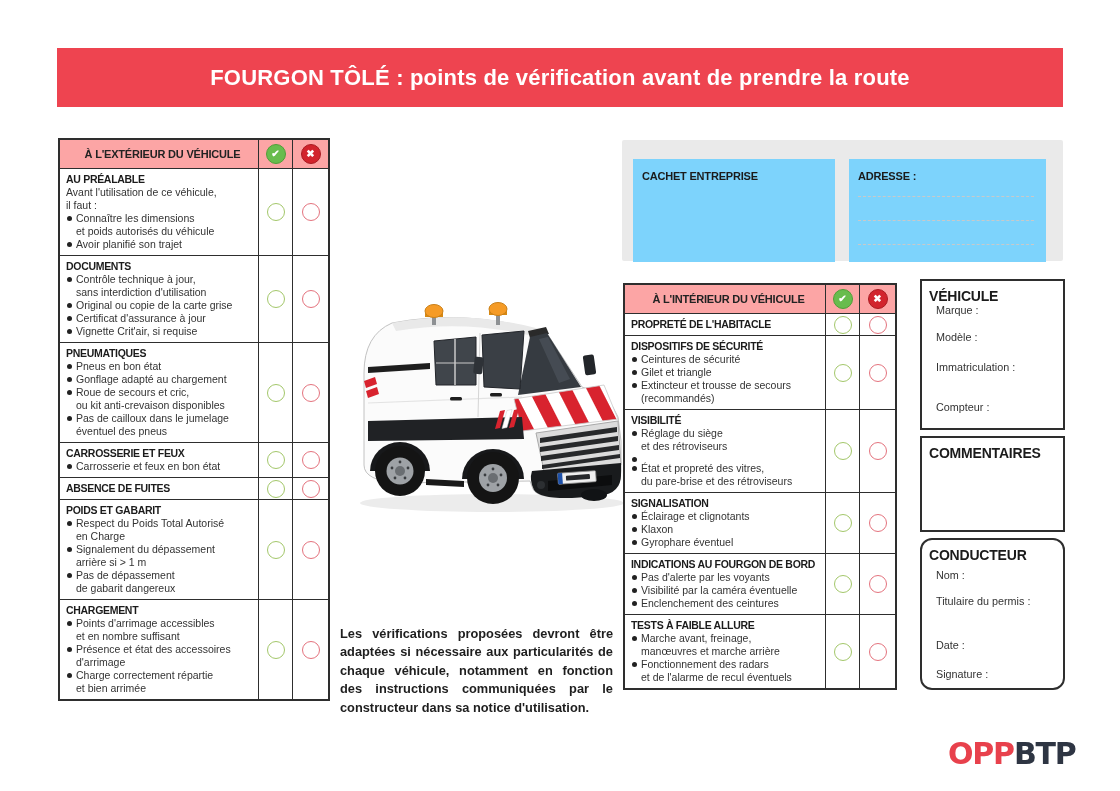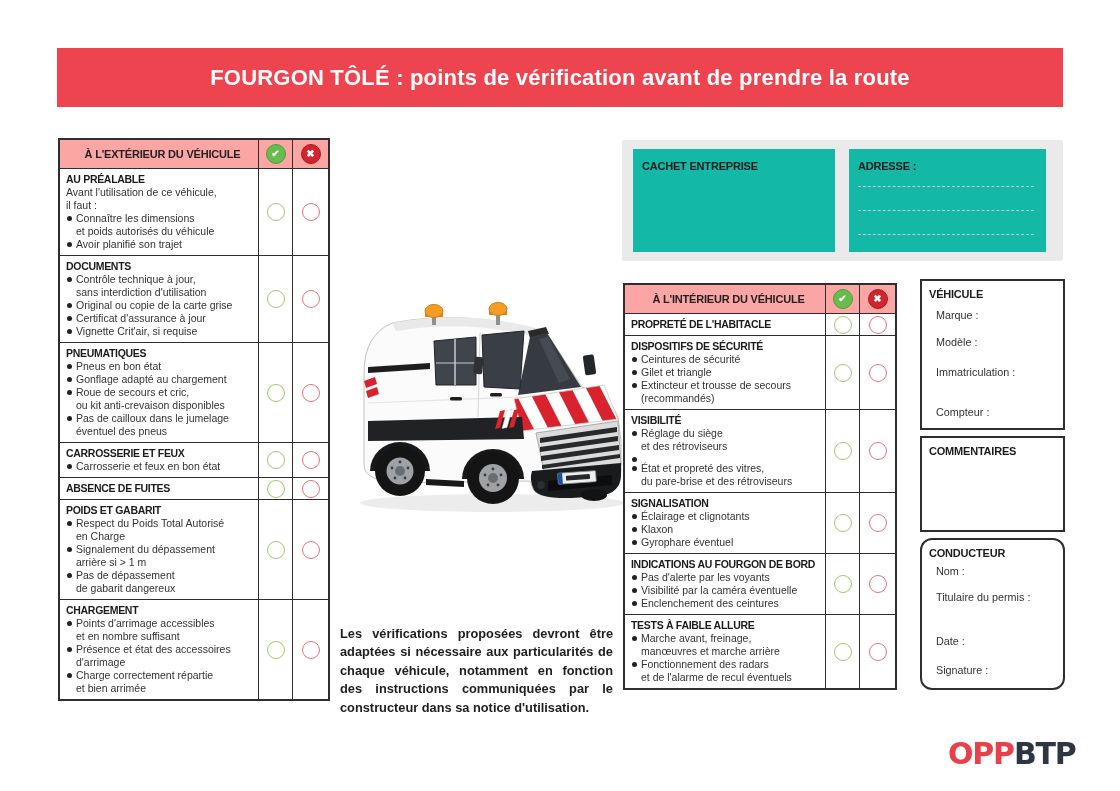--- a/index.html
+++ b/index.html
@@ -33,35 +33,35 @@
   .circ{width:16px;height:16px;border-radius:50%;display:inline-block;background:#fff;}
   .cgreen{border:1.6px solid var(--circle-green-outline,#A3C76A);}
   .cred{border:1.6px solid var(--circle-red-outline,#E4737E);}
   .badge{width:18px;height:18px;border-radius:50%;color:#fff;font-size:10px;font-weight:bold;
          display:flex;align-items:center;justify-content:center;line-height:1;}
   .bgreen{background:var(--check-green,#68BC4D);border:1px solid #4f9e38;}
   .bred{background:var(--cross-red,#D2242D);border:1px solid #a91b22;}
 
   
   .panel{position:absolute;left:622px;top:140px;width:441px;height:121px;background:#EAEAEA;border-radius:2px;}
-  .wbox{position:absolute;top:9px;height:103px;background:#14b8a6;}
+  .wbox{position:absolute;top:19px;height:103px;background:#7dd3fc;}
   #cachet-box{left:11px;width:202px;}
   #adresse-box{left:227px;width:197px;}
   .blabel{font-weight:bold;font-size:11px;letter-spacing:-.2px;padding:11px 0 0 9px;color:#1b1b1b;}
   .dashline{border-bottom:1.5px dashed #C9C9C9;margin:23px 12px 0 9px;height:0;}
   .dashline:first-of-type{margin-top:14px;}
 
   
   .ibox{position:absolute;left:920px;width:145px;border:2px solid var(--border-dark,#2E2E2E);background:#fff;box-sizing:border-box;}
   #vehicle-box{top:279px;height:151px;}
   #comments-box{top:436px;height:96px;}
   #driver-box{top:538px;height:152px;border-radius:12px;}
-  .ititle{font-weight:bold;font-size:11px;letter-spacing:-.2px;padding:7px 0 0 7px;color:#1b1b1b;}
+  .ititle{font-weight:bold;font-size:14px;letter-spacing:-.2px;padding:7px 0 0 7px;color:#1b1b1b;}
   .field{font-size:10.8px;color:#333;padding-left:14px;line-height:13px;}
-  #vehicle-box .field:nth-child(1){margin-top:9px;}
+  #vehicle-box .field:nth-child(1){}
   #vehicle-box .field:nth-child(2){margin-top:14px;}
   #vehicle-box .field:nth-child(3){margin-top:17px;}
   #vehicle-box .field:nth-child(4){margin-top:27px;}
   #driver-box .field:nth-child(1){margin-top:6px;}
   #driver-box .field:nth-child(2){margin-top:13px;}
   #driver-box .field:nth-child(3){margin-top:31px;}
   #driver-box .field:nth-child(4){margin-top:16px;}
 
   
   .note{position:absolute;left:340px;top:612px;width:273px;

